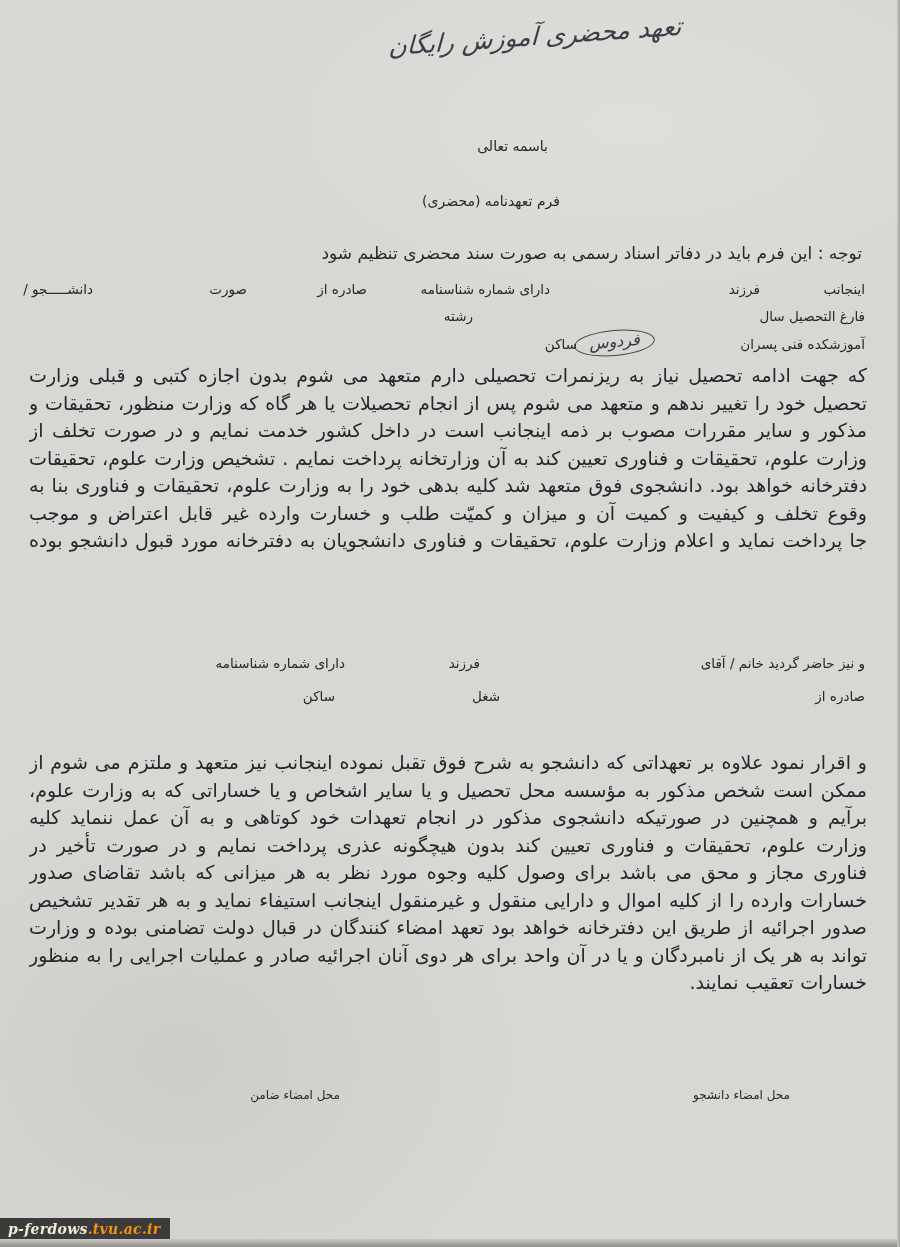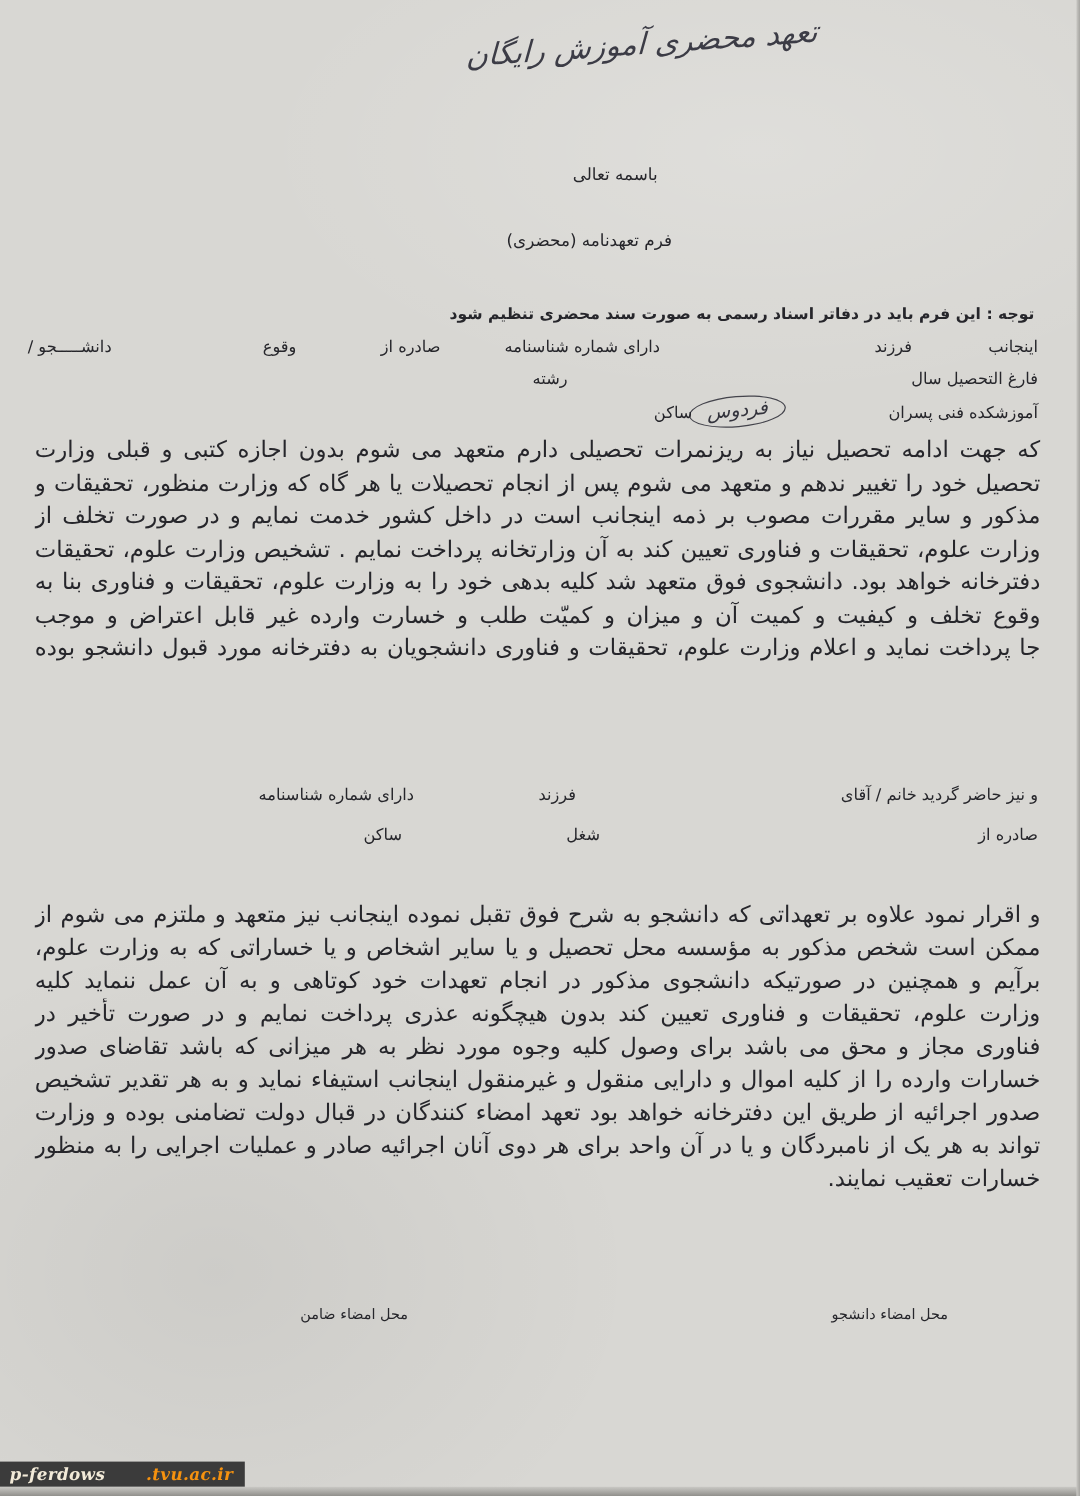--- a/index.html
+++ b/index.html
@@ -34,21 +34,21 @@
   .handwritten-title{
     position:absolute;top:22px;left:370px;width:330px;
     text-align:center;
     font-size:25px;font-style:italic;font-weight:500;
     letter-spacing:1px;
     color:#3c3c46;
     transform:rotate(-4deg) skewX(-6deg);
   }
   .bismillah{position:absolute;top:138px;right:352px;font-size:14px;}
   .form-title{position:absolute;top:193px;right:340px;font-size:14px;letter-spacing:.5px;margin-left:20px;}
-  .notice{position:absolute;top:243px;right:38px;font-size:13px;font-weight:bold;letter-spacing:.2px;margin-top:12px;}
+  .notice{position:absolute;top:243px;right:38px;font-size:17px;font-weight:normal;letter-spacing:.2px;}
   .fld{position:absolute;font-size:13.5px;white-space:nowrap;}
   .para{position:absolute;right:33px;width:838px;font-size:19px;line-height:27.5px;}
   .pline{
     display:block;height:27.5px;overflow:hidden;
     text-align:justify;text-align-last:justify;
     word-spacing:.5px;
   }
   .pline.last{text-align-last:right;}
   .hand-oval{
     display:inline-block;
@@ -60,42 +60,41 @@
   .sig{position:absolute;top:1088px;font-size:12px;}
   .watermark{
     position:absolute;left:0;top:1218px;height:21px;
     background:var(--watermark-bg);
     display:flex;align-items:center;
     padding:0 10px 0 8px;
     font-family:"DejaVu Serif",serif;
     font-style:italic;font-weight:bold;font-size:14px;
     letter-spacing:.3px;
     direction:ltr;
-    gap:34px;
   }
   .wm-main{color:var(--watermark-main);}
   .wm-suffix{color:var(--watermark-accent);}
 </style>
 </head>
 <body>
 
 <div class="page">
 
   <div class="handwritten-title">تعهد محضری آموزش رایگان</div>
 
   <div class="bismillah">باسمه تعالی</div>
   <div class="form-title">فرم تعهدنامه (محضری)</div>
 
   <div class="notice">توجه : این فرم باید در دفاتر اسناد رسمی به صورت سند محضری تنظیم شود</div>
 
   <span class="fld" style="top:281px;right:35px;">اینجانب</span>
   <span class="fld" style="top:281px;right:140px;">فرزند</span>
   <span class="fld" style="top:281px;right:350px;">دارای شماره شناسنامه</span>
   <span class="fld" style="top:281px;right:533px;">صادره از</span>
-  <span class="fld" style="top:281px;right:653px;">وقوع</span>
+  <span class="fld" style="top:281px;right:653px;">صورت</span>
   <span class="fld" style="top:281px;right:807px;">دانشـــــجو /</span>
 
   <span class="fld" style="top:308px;right:35px;">فارغ التحصیل سال</span>
   <span class="fld" style="top:308px;right:427px;">رشته</span>
 
   <span class="fld" style="top:336px;right:35px;">آموزشکده فنی پسران</span>
   <span class="fld" style="top:330px;right:245px;"><span class="hand-oval">فردوس</span></span>
   <span class="fld" style="top:336px;right:323px;">ساکن</span>
 
   <div class="para" style="top:362px;">

